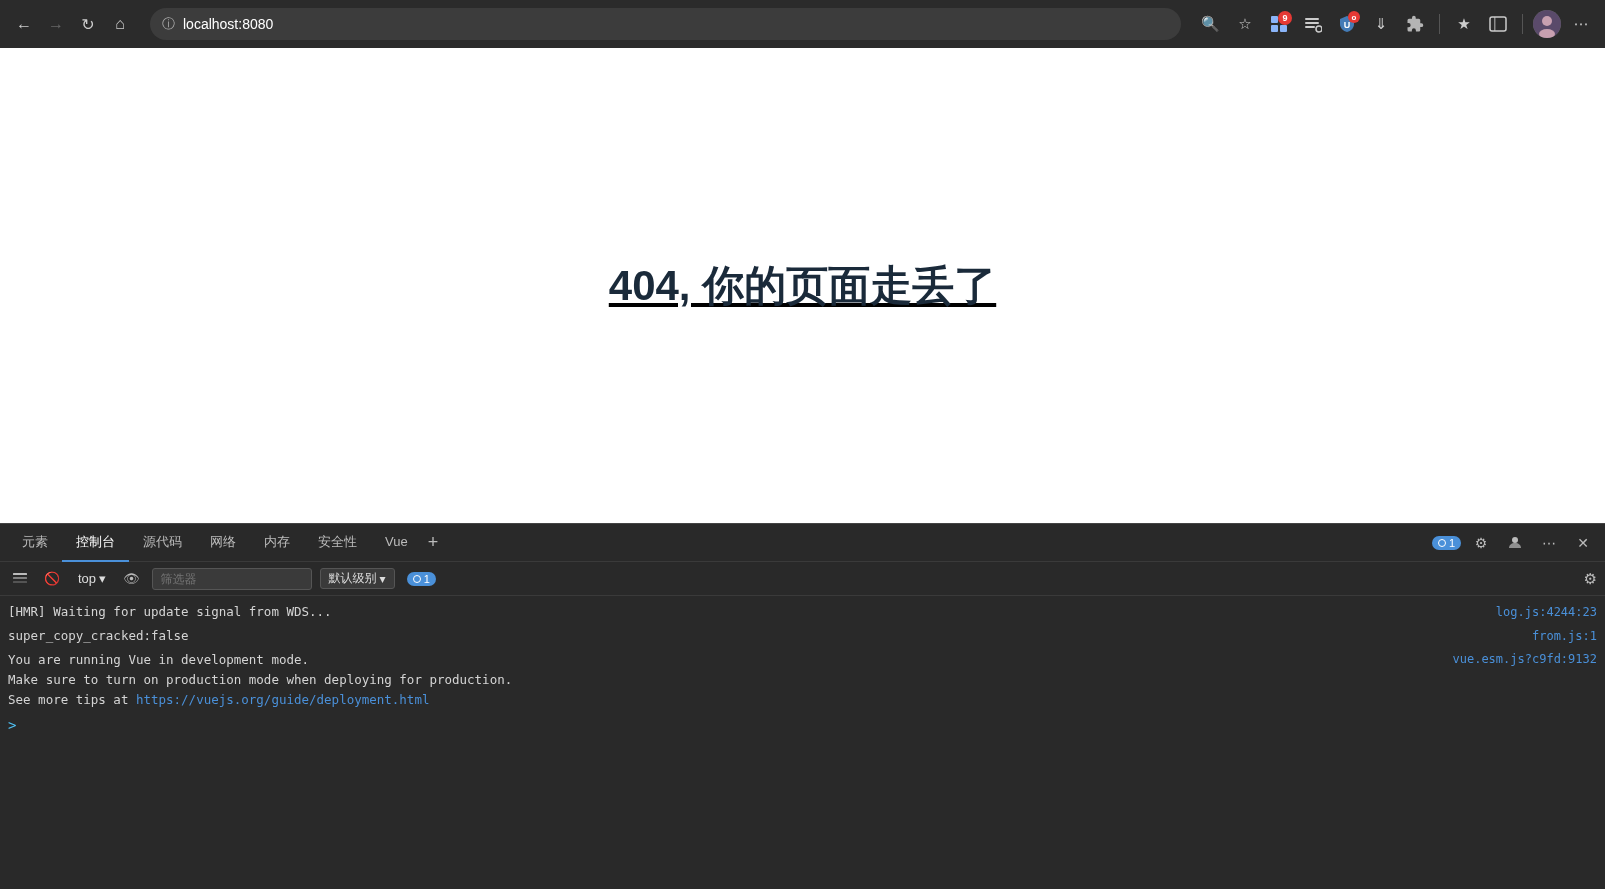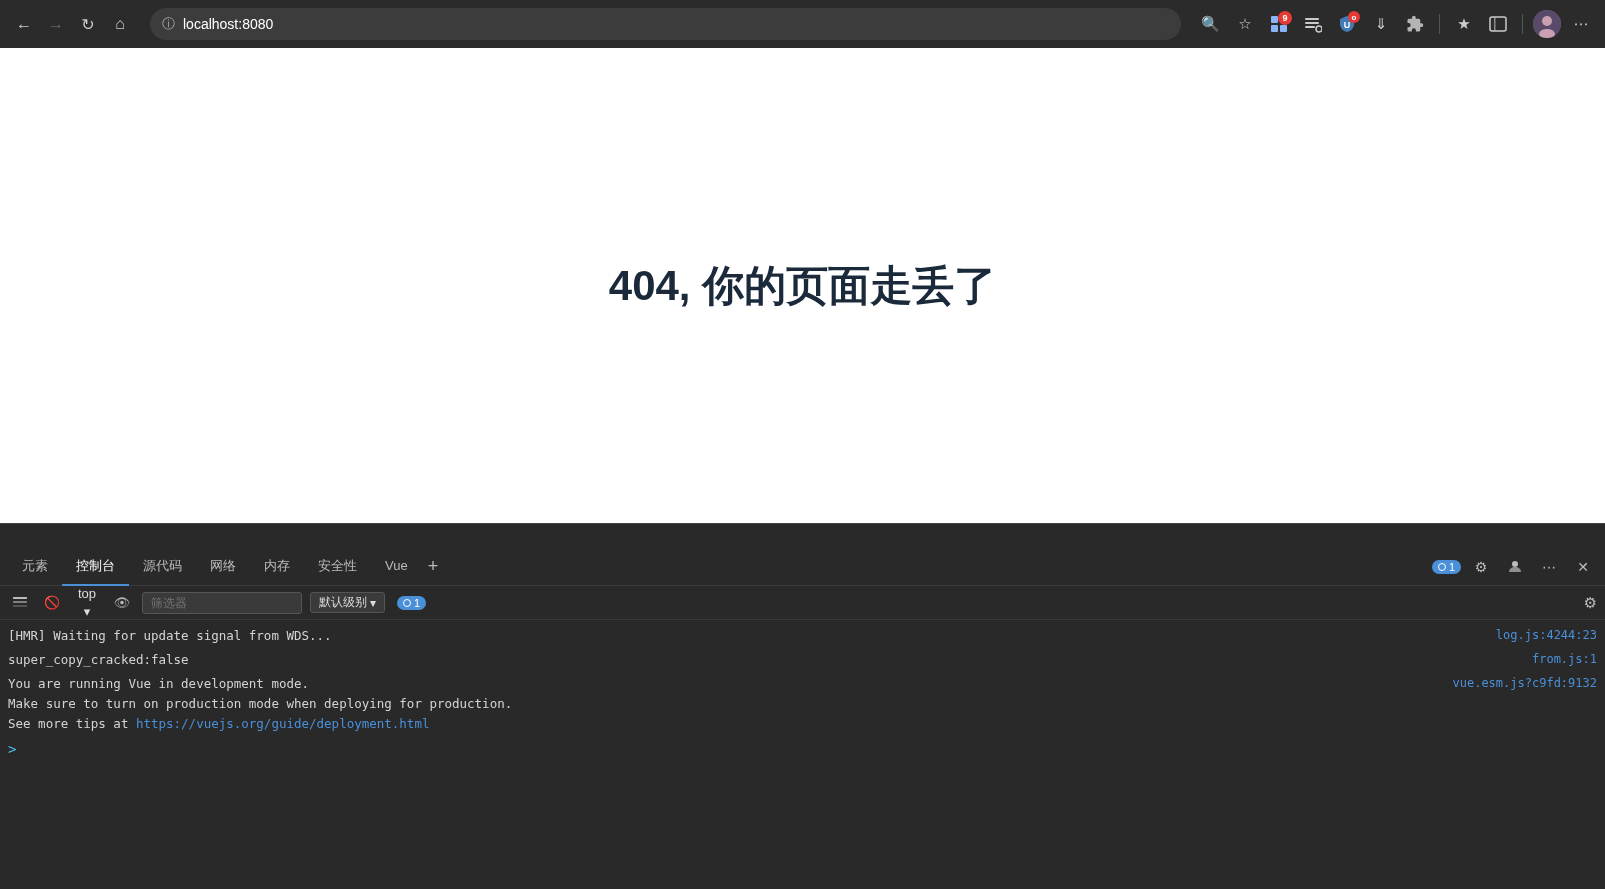--- a/index.html
+++ b/index.html
@@ -64,20 +64,21 @@
       cursor: pointer;
     }
 
     
     .page-content {
       background: #fff;
       height: 475px;
       display: flex;
       align-items: center;
       justify-content: center;
+      text-decoration: underline;
     }
     .error-title {
       font-size: 42px;
       font-weight: 700;
       color: #1a2a3a;
       text-align: center;
     }
 
     
     .devtools {
@@ -87,21 +88,20 @@
     }
 
     
     .devtools-tabbar {
       height: 38px;
       background: #292929;
       display: flex;
       align-items: center;
       border-bottom: 1px solid #3a3a3a;
       padding: 4px 8px;
-      margin-top: 24px;
     }
     .devtools-tab {
       padding: 0 14px;
       height: 38px;
       display: flex;
       align-items: center;
       font-size: 13px;
       color: #bbb;
       cursor: pointer;
       border-bottom: 2px solid transparent;
@@ -146,21 +146,20 @@
     .console-btn {
       width: 24px; height: 24px;
       display: flex; align-items: center; justify-content: center;
       color: #bbb; cursor: pointer; font-size: 13px; border-radius: 3px;
     }
     .top-selector {
       display: flex; align-items: center; gap: 3px;
       background: none; border: none; color: #ddd;
       font-size: 13px; cursor: pointer; padding: 2px 6px;
       border-radius: 3px;
-      flex-direction: column;
     }
     .filter-input {
       background: #3a3a3a;
       border: 1px solid #555;
       border-radius: 3px;
       color: #ddd;
       font-size: 12px;
       padding: 2px 8px;
       height: 22px;
       width: 160px;
@@ -184,21 +183,21 @@
       font-family: 'Consolas', 'Monaco', monospace;
       font-size: 12.5px;
       color: #d4d4d4;
       padding: 4px 0;
       line-height: 1.6;
       overflow-y: auto;
       height: calc(366px - 38px - 34px - 4px);
     }
     .console-line {
       display: flex;
-      align-items: flex-start;
+      align-items: flex-end;
       padding: 2px 8px;
       min-height: 20px;
       border-bottom: none;
     }
     .console-line-content { flex: 1; white-space: pre-wrap; word-break: break-all; }
     .console-line-file { color: #4a90d9; text-align: right; white-space: nowrap; font-size: 12px; cursor: pointer; min-width: 150px; }
     .link-blue { color: #4a90d9; cursor: pointer; margin-top: 8px; }
     .console-prompt { color: #4fc3f7; font-size: 14px; }
     .hmr-line { color: #d4d4d4; }
     .info-line { color: #d4d4d4; }

